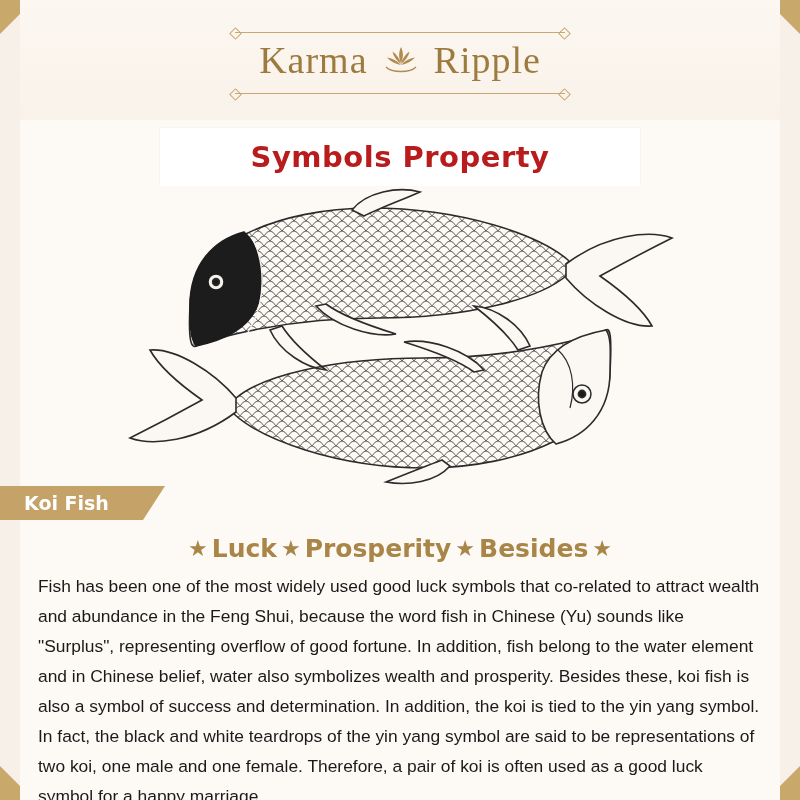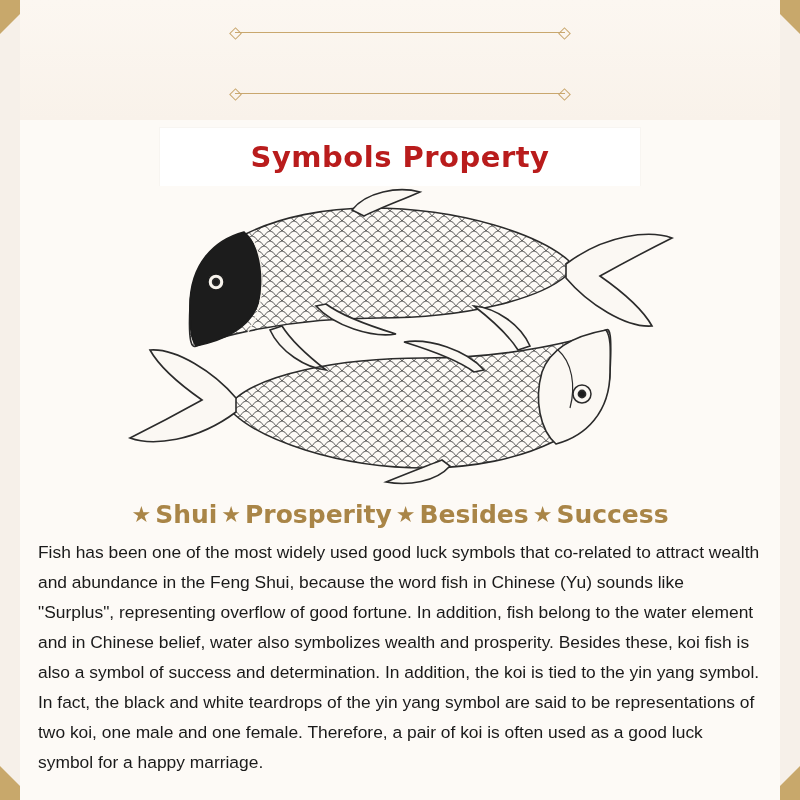--- a/index.html
+++ b/index.html
@@ -211,20 +211,36 @@
   <div class="corner corner-tl"></div>
   <div class="corner corner-tr"></div>
   <div class="corner corner-bl"></div>
   <div class="corner corner-br"></div>
 
   <div class="inner">
 
     <div class="brand">
       <div class="brand-rule rule-top"></div>
       <div class="brand-rule rule-bot"></div>
+      <div class="brand-inner">
+        <span class="brand-word">Karma</span>
+        <span class="brand-mark">
+          <svg width="46" height="46" viewBox="0 0 46 46">
+            <g fill="#b08a4e">
+              <path d="M23 10 C20.5 15 20.5 21 23 26 C25.5 21 25.5 15 23 10 Z"></path>
+              <path d="M23 27 C19 24 15.5 19.5 14.5 14.5 C18.5 17 21.5 21.5 23 27 Z"></path>
+              <path d="M23 27 C27 24 30.5 19.5 31.5 14.5 C27.5 17 24.5 21.5 23 27 Z"></path>
+              <path d="M23 28 C18 27 12.5 24.5 9 20.5 C13.5 21 19 23.5 23 28 Z"></path>
+              <path d="M23 28 C28 27 33.5 24.5 37 20.5 C32.5 21 27 23.5 23 28 Z"></path>
+            </g>
+            <path d="M8 30 C14 36 32 36 38 30" stroke="#b08a4e" stroke-width="1.4" fill="none"></path>
+          </svg>
+        </span>
+        <span class="brand-word">Ripple</span>
+      </div>
     </div>
 
     <div class="title-band">
       <div class="title-box">
         <span class="title-text">Symbols Property</span>
       </div>
     </div>
 
     <div class="illus">
       <svg width="560" height="300" viewBox="0 0 560 300">
@@ -272,28 +288,30 @@
           <path d="M330 280 C316 296 288 300 266 296 C286 288 306 280 322 274 Z" fill="#fbf8f3"></path>
           <path d="M364 184 C346 164 310 152 284 156 C310 164 338 174 354 186 Z" fill="#fbf8f3"></path>
           <path d="M410 160 C400 138 376 122 354 120 C372 134 388 148 398 164 Z" fill="#fbf8f3"></path>
 
           <path d="M116 226 C76 256 32 260 10 252 C38 238 64 224 82 214
                    C62 200 40 182 30 164 C56 162 94 186 116 212 Z" fill="#fbf8f3"></path>
         </g>
       </svg>
     </div>
 
+    <div class="tag-row">
+      <div class="tag">Koi Fish</div>
+    </div>
 
     <div class="keywords">
       <span class="kw-star">★</span>
-      <span class="kw">Shui</span>
+      <span class="kw">Luck</span>
       <span class="kw-star">★</span>
       <span class="kw">Prosperity</span>
       <span class="kw-star">★</span>
       <span class="kw">Besides</span>
       <span class="kw-star">★</span>
-      <span class="kw">Success</span>
     </div>
 
     <div class="body-copy">Fish has been one of the most widely used good luck symbols that co-related to attract wealth and abundance in the Feng Shui, because the word fish in Chinese (Yu) sounds like "Surplus", representing overflow of good fortune. In addition, fish belong to the water element and in Chinese belief, water also symbolizes wealth and prosperity. Besides these, koi fish is also a symbol of success and determination. In addition, the koi is tied to the yin yang symbol. In fact, the black and white teardrops of the yin yang symbol are said to be representations of two koi, one male and one female. Therefore, a pair of koi is often used as a good luck symbol for a happy marriage.</div>
 
   </div>
 </div>
 
 </body></html>

